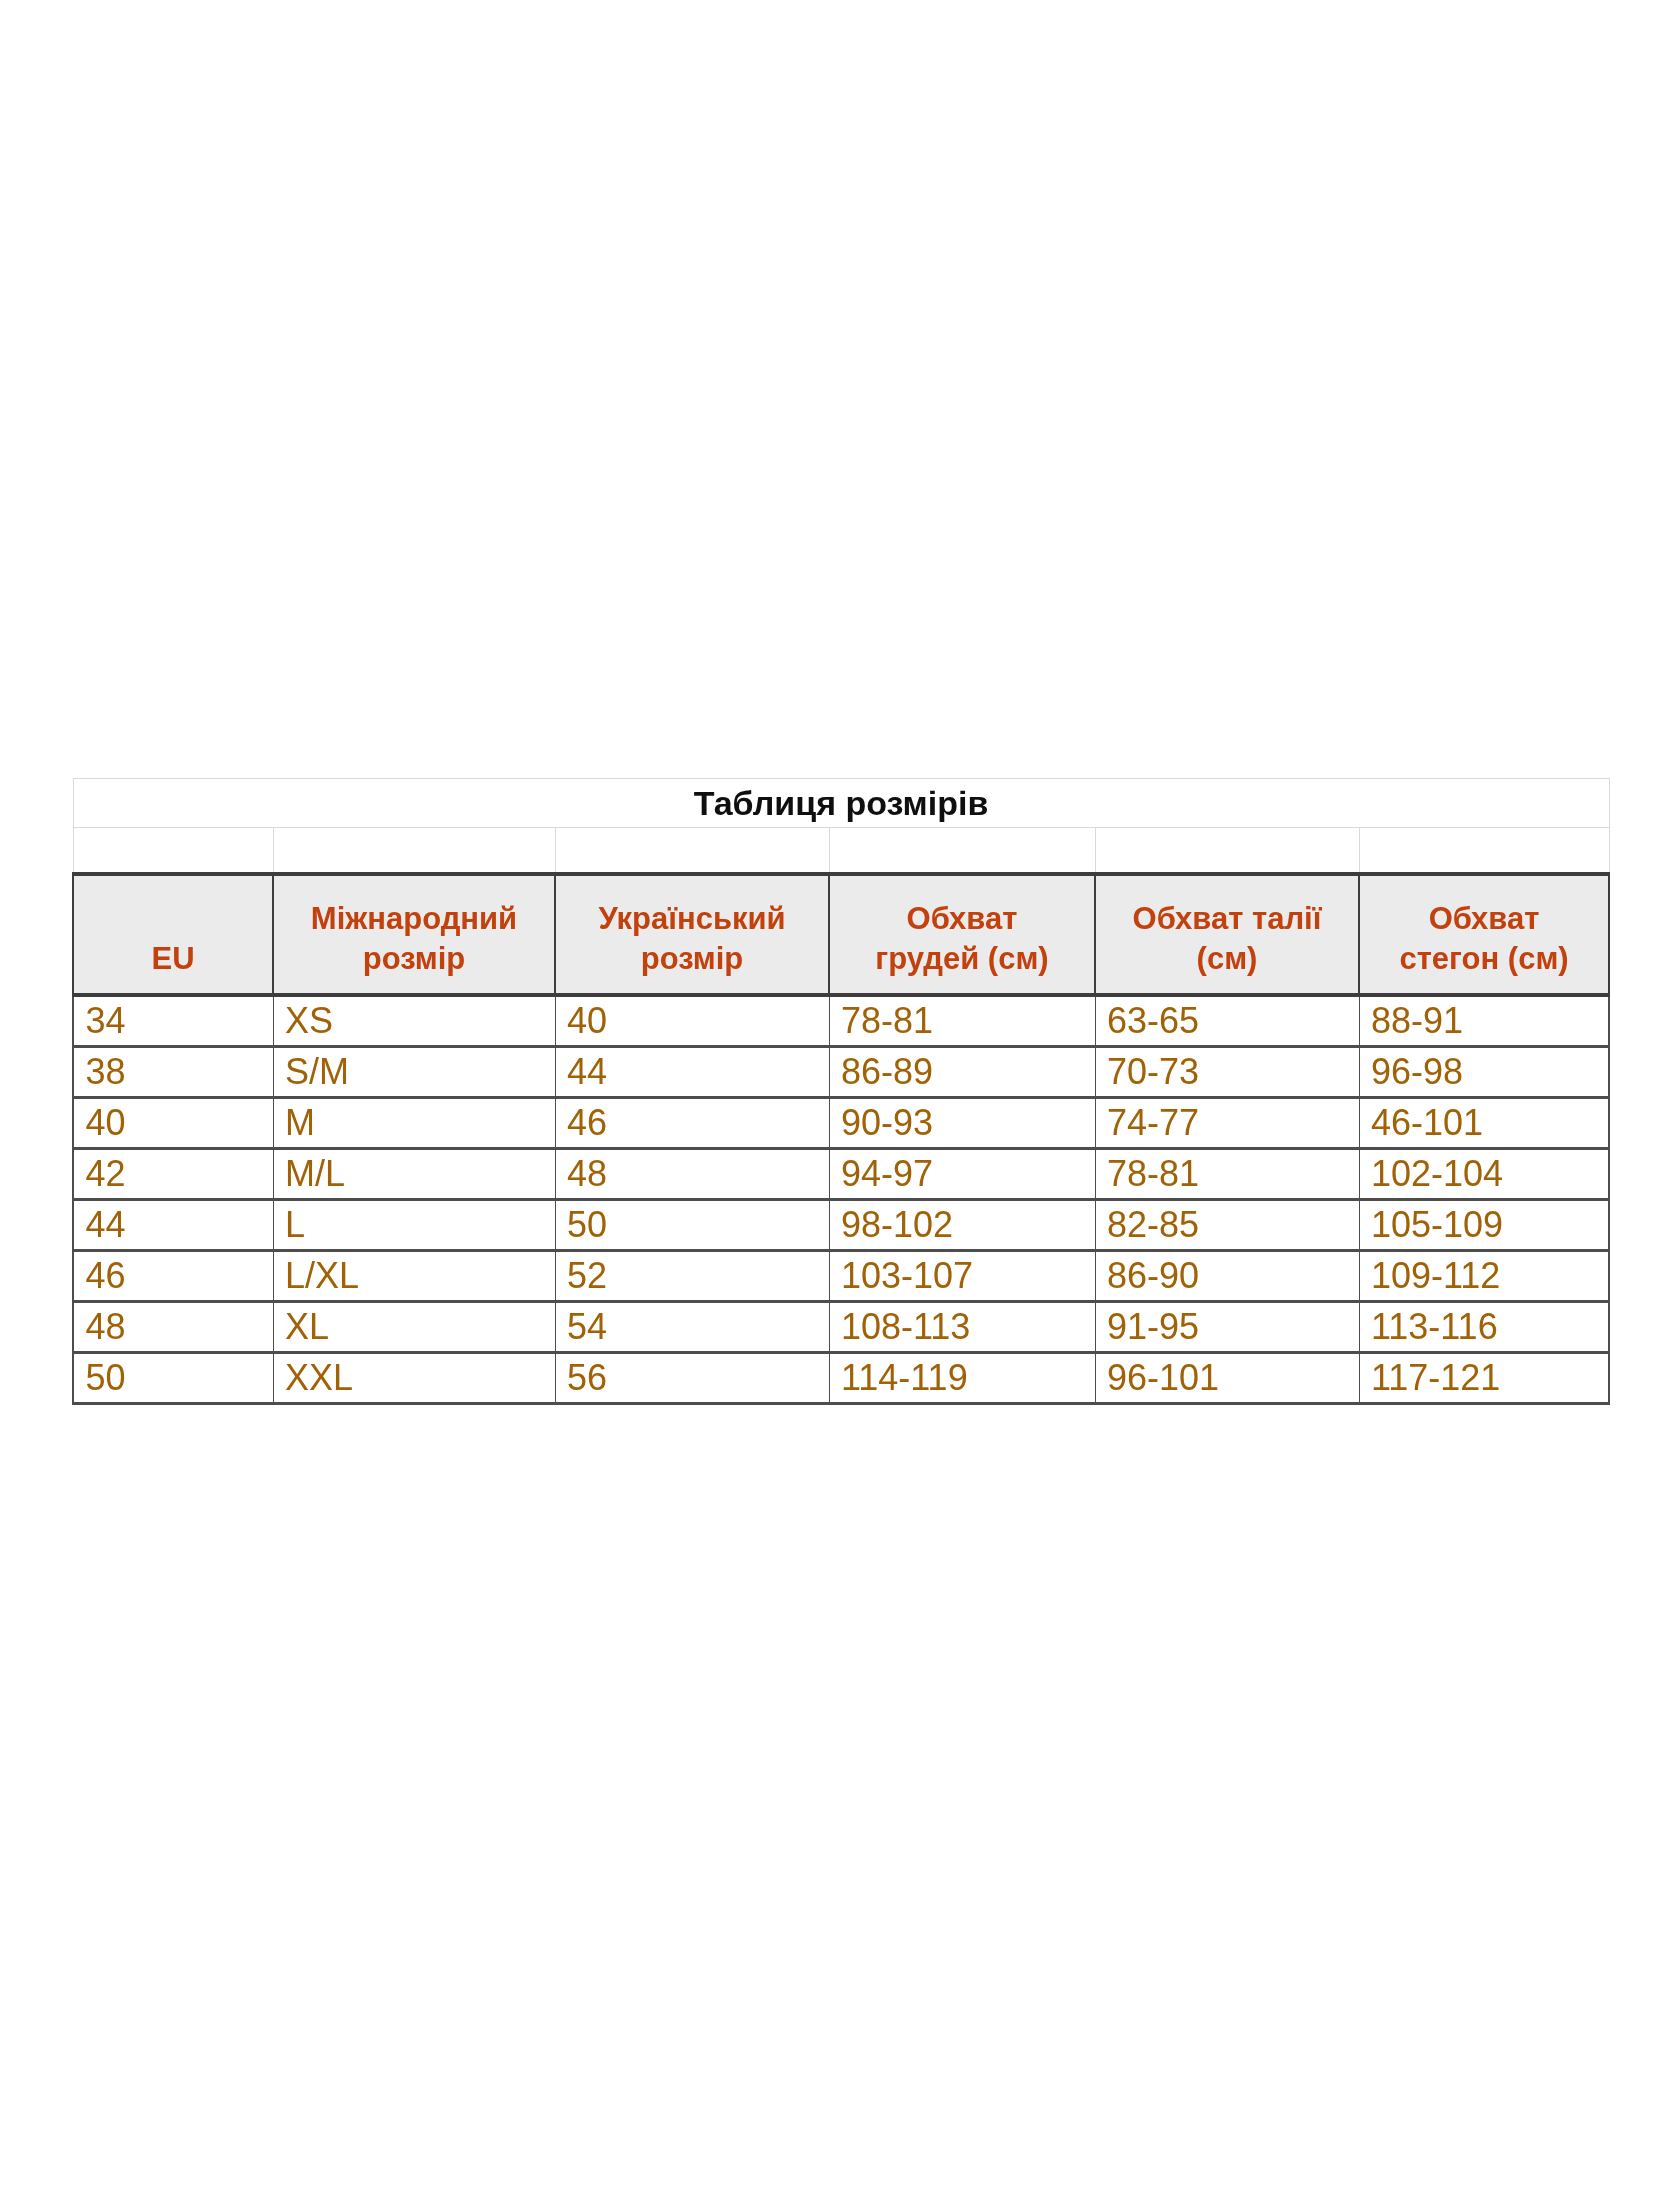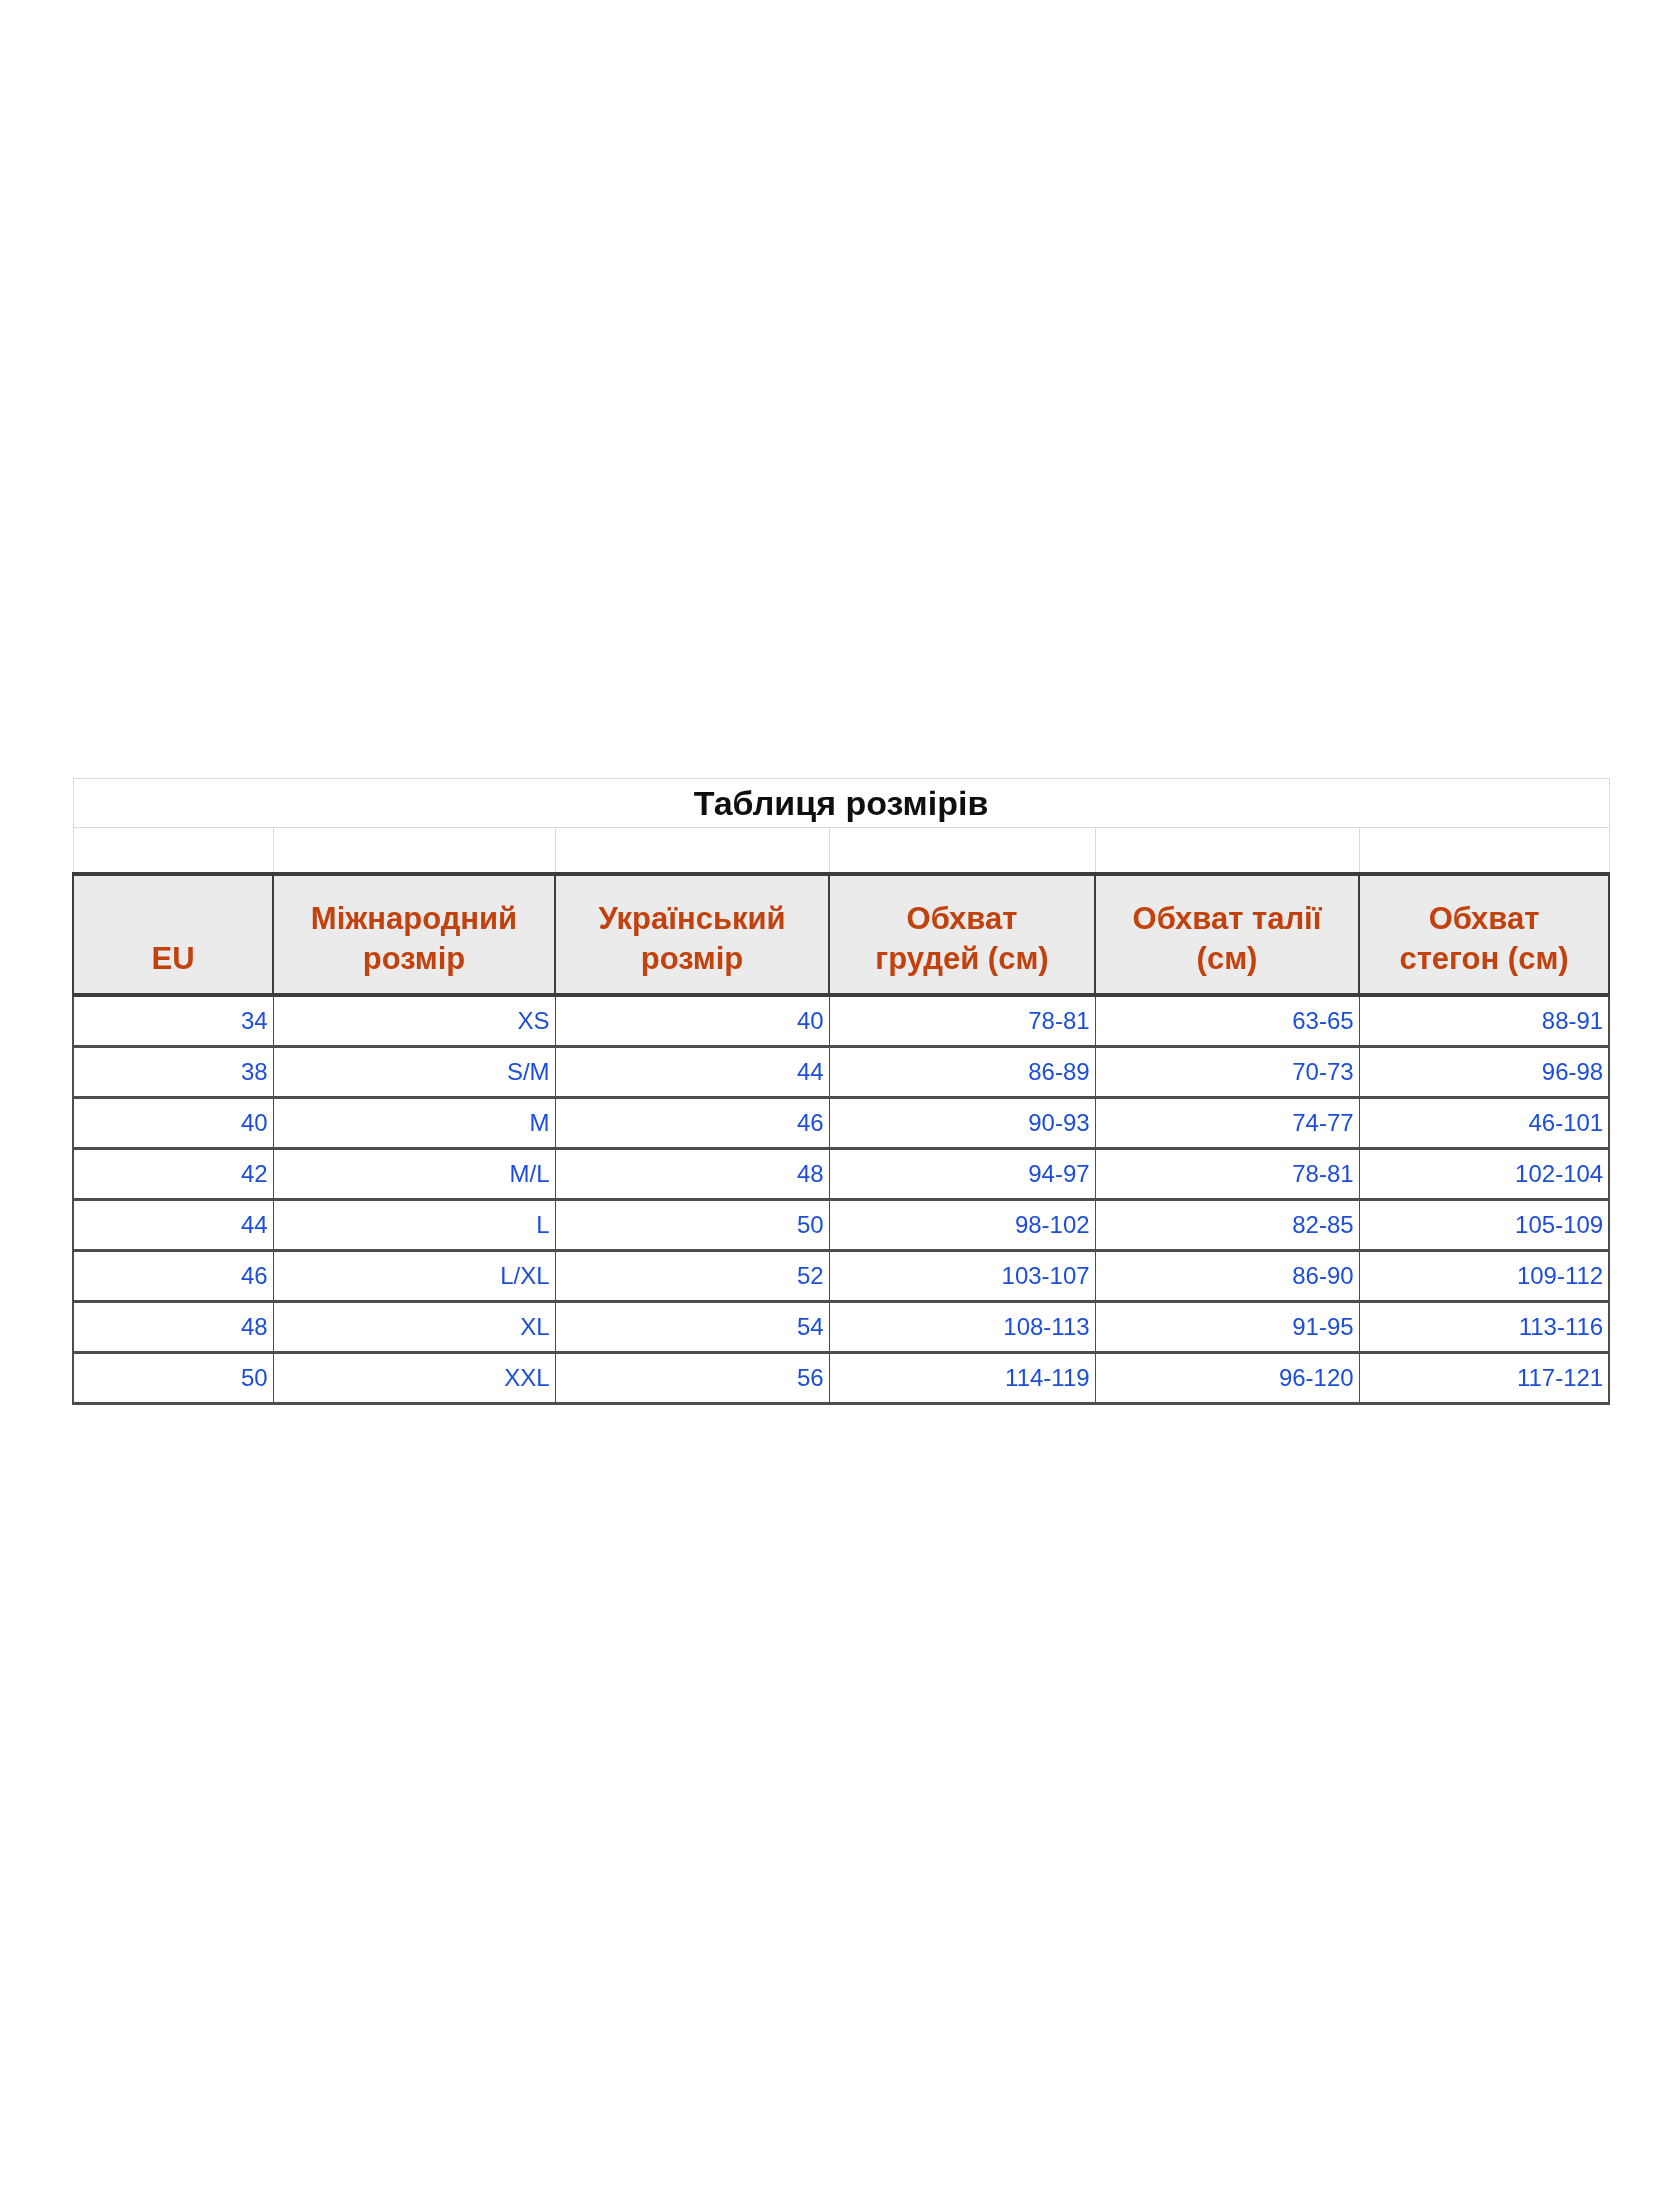--- a/index.html
+++ b/index.html
@@ -53,26 +53,26 @@
     white-space: pre-line;
     color: #c2410c;
   }
   
   tr.data-row td {
     border: 1.6px solid #4d4d4d;
     border-top-width: 3.3px;
     border-bottom-width: 3.3px;
     background: #ffffff;
     height: 48px;
-    font-size: 24px;
+    font-size: 36px;
     font-weight: normal;
-    text-align: right;
+    text-align: left;
     vertical-align: middle;
     padding: 0 4.9px 0 11.4px;
-    color: #1d4ed8;
+    color: #a16207;
   }
   tr.data-row td:first-child { border-left-width: 2.5px; }
   tr.data-row td:last-child  { border-right-width: 2.5px; }
   tr.head-row th:first-child { border-left-width: 2.5px; }
   tr.head-row th:last-child  { border-right-width: 2.5px; }
 </style>
 </head>
 <body>
 
 <div class="canvas">
@@ -165,19 +165,19 @@
           <td>54</td>
           <td>108-113</td>
           <td>91-95</td>
           <td>113-116</td>
         </tr>
         <tr class="data-row">
           <td>50</td>
           <td>XXL</td>
           <td>56</td>
           <td>114-119</td>
-          <td>96-120</td>
+          <td>96-101</td>
           <td>117-121</td>
         </tr>
       </tbody>
   </table>
 </div>
 
 
 </body></html>

